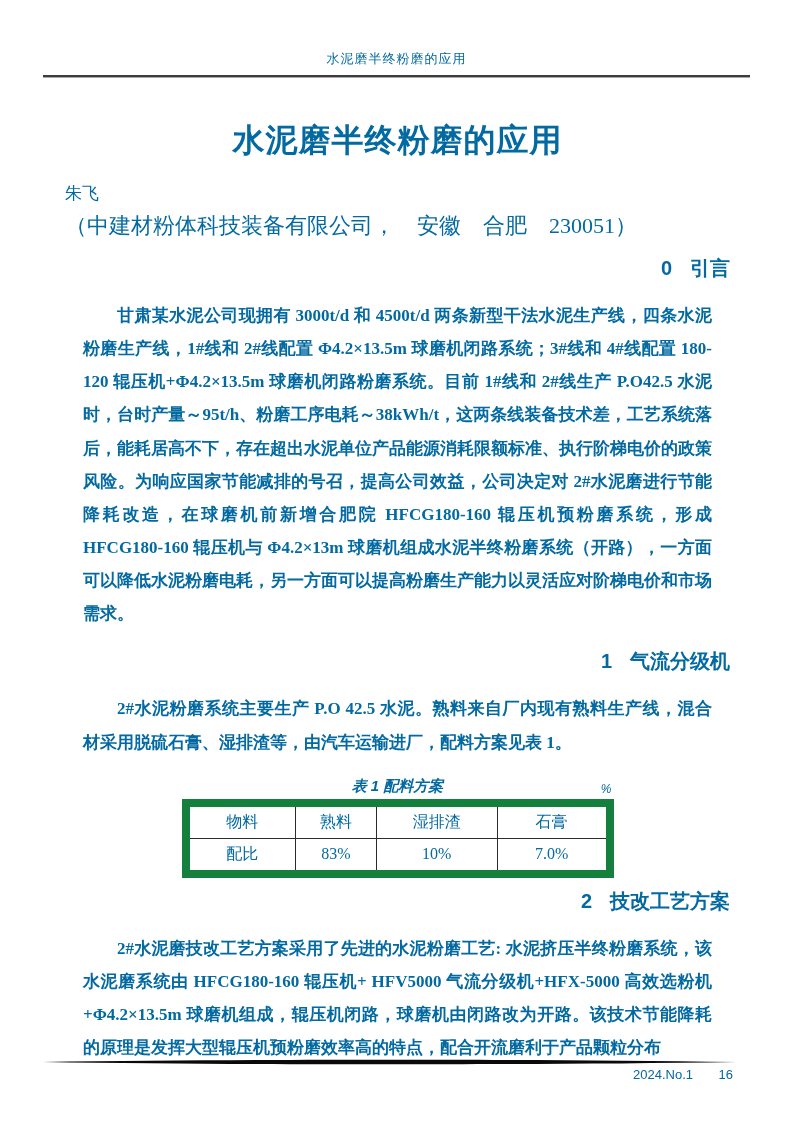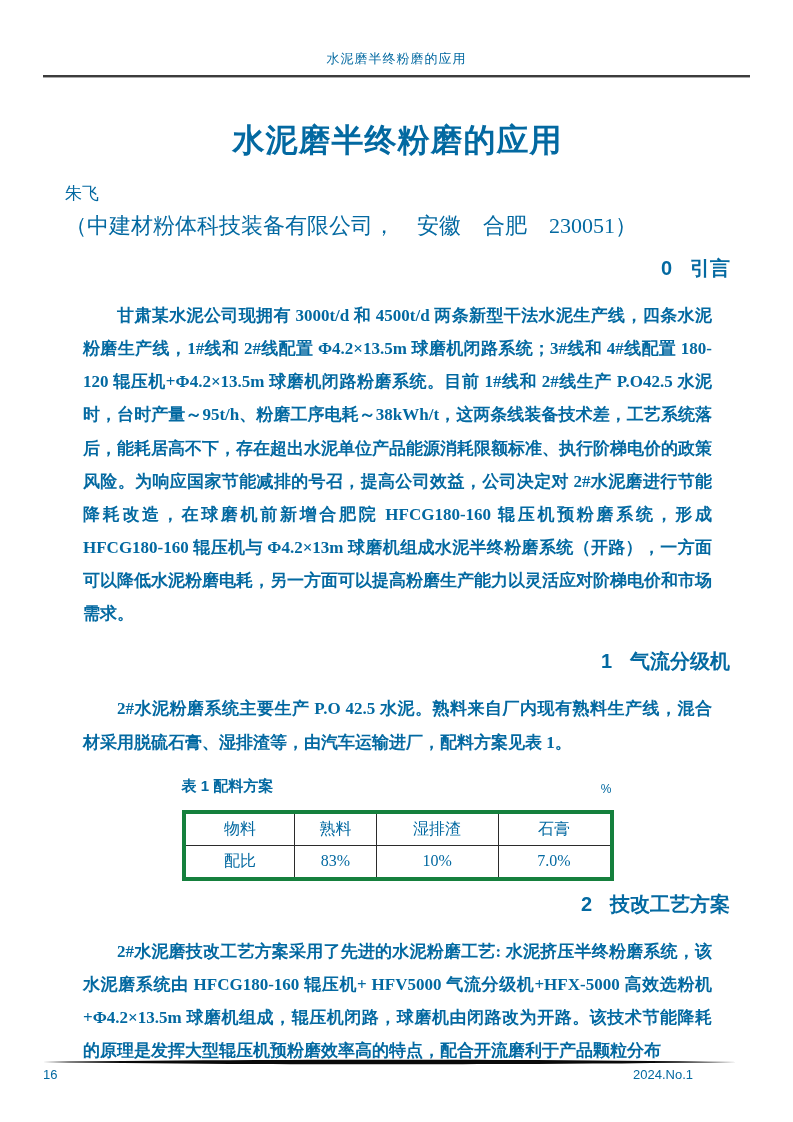--- a/index.html
+++ b/index.html
@@ -62,36 +62,38 @@
     font-size:17px;
     line-height:1.95;
     text-align:justify;
     text-indent:2em;
     font-weight:bold;
   }
   
   .table-wrap{width:432px;margin:5px auto 2px auto;}
   .caption-row{
     position:relative;
+    text-align:center;
     font-family:"Liberation Sans","DejaVu Sans",sans-serif;
     font-weight:bold;
     font-size:15px;
-    margin-bottom:14px;
+    margin-bottom:3px;
+    font-style:italic;
   }
   .caption-unit{
     position:absolute;
     right:2px;bottom:0;
     font-weight:normal;
     font-size:12px;
   }
   table.ratio-table{
     width:100%;
     border-collapse:collapse;
     table-layout:fixed;
-    border:4px solid #15803d;
+    border:8px solid #15803d;
     padding-left:48px;
   }
   table.ratio-table td{
     border:1.5px solid #2b2b2b;
     text-align:center;
     vertical-align:middle;
     height:31px;
     font-size:16px;
     padding:0;
   }
@@ -103,22 +105,22 @@
   }
   .footer-rule-svg{display:block;width:100%;height:6px;}
   .footer-row{
     position:relative;
     height:17px;
     margin-top:2px;
     font-family:"Liberation Sans","DejaVu Sans",sans-serif;
     font-size:13px;
   }
   .page-number{
-    position:absolute;left:0;right:18px;
-    text-align:left;
+    position:absolute;left:0;right:4px;
+    text-align:right;
   }
   .issue-label{
     position:absolute;right:44px;top:0;
   }
 </style>
 </head>
 <body>
 
 <div class="page">
 

